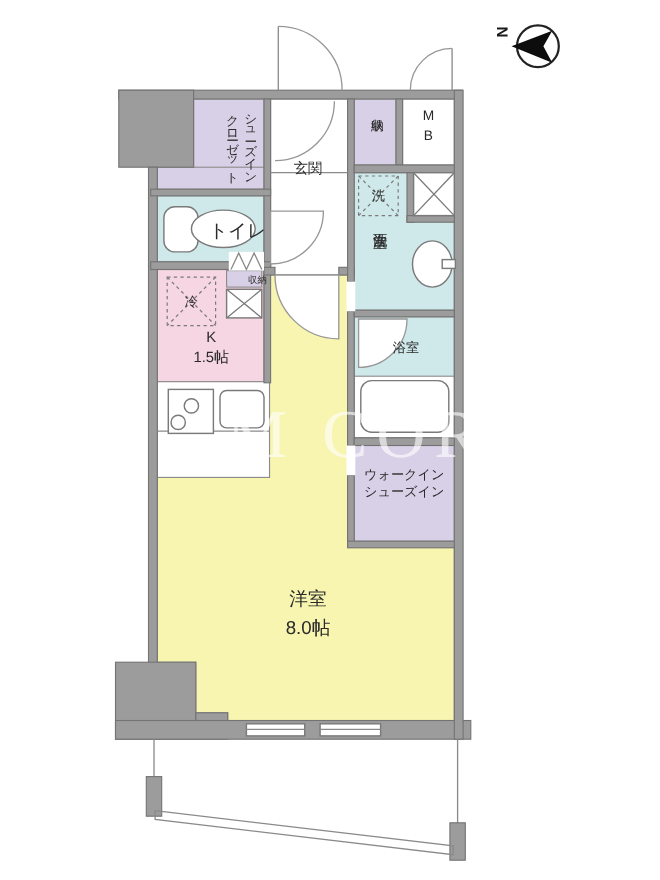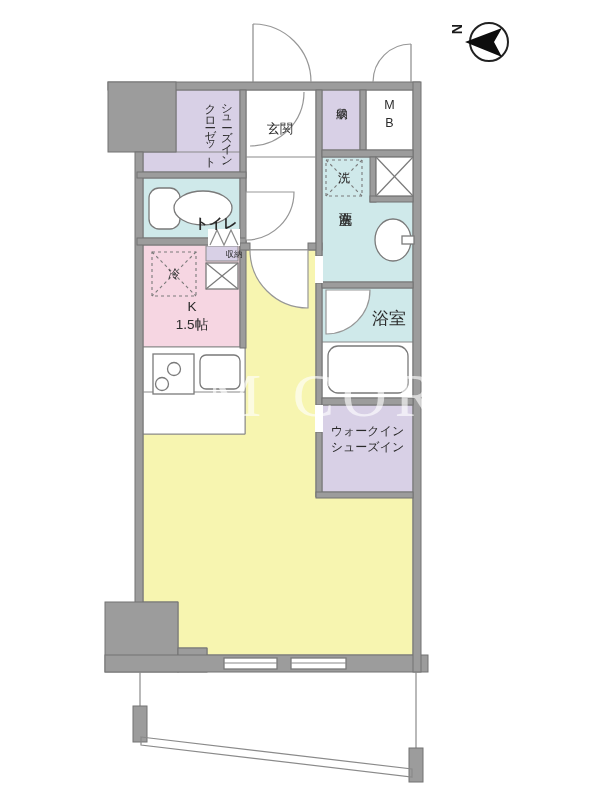--- a/index.html
+++ b/index.html
@@ -138,44 +138,46 @@
 
   <g>
     <circle cx="489" cy="42" r="19" fill="#ffffff" stroke="#222222" stroke-width="2"></circle>
     <polygon points="465,42 502,28 494,42 502,57" fill="#0d0d0d"></polygon>
   </g>
 </svg>
 
 <div class="lbl v" style="left:193px;top:96px;width:42px;height:152px;font-size:11.5px;line-height:1.45;">シューズイン
 クローゼット</div>
 
-<div class="lbl ctr" style="left:244px;top:120px;width:72px;font-size:13px;">玄関</div>
+<div class="lbl ctr" style="left:244px;top:144px;width:72px;font-size:13px;">玄関</div>
 
 <div class="lbl v" style="left:334px;top:99px;width:15px;height:50px;font-size:11.5px;">収納</div>
 
 <div class="lbl ctr" style="left:366px;top:97px;width:47px;font-size:12.5px;line-height:1.4;">M
 B</div>
 
 <div class="lbl ctr" style="left:330px;top:170px;width:28px;font-size:12px;">洗</div>
 
 <div class="lbl v" style="left:338px;top:202px;width:16px;height:80px;font-size:13px;">洗面室</div>
 
-<div class="lbl ctr" style="left:188px;top:214px;width:56px;font-size:14px;font-weight:bold;">トイレ</div>
+<div class="lbl ctr" style="left:188px;top:199px;width:56px;font-size:17px;">トイレ</div>
 
 <div class="lbl ctr" style="left:160px;top:266px;width:28px;font-size:12px;">冷</div>
 
 <div class="lbl ctr" style="left:206px;top:249px;width:56px;font-size:8.5px;">収納</div>
 
 <div class="lbl ctr" style="left:150px;top:298px;width:84px;font-size:13.5px;">K
 1.5帖</div>
 
-<div class="lbl ctr" style="left:364px;top:308px;width:50px;font-size:17px;">浴室</div>
+<div class="lbl ctr" style="left:344px;top:308px;width:50px;font-size:12px;">浴室</div>
 
 <div class="lbl ctr" style="left:322px;top:424px;width:91px;font-size:12px;line-height:1.3;">ウォークイン
 シューズイン</div>
 
+<div class="lbl ctr" style="left:210px;top:532px;width:140px;font-size:17px;line-height:1.55;">洋室
+8.0帖</div>
 
 
 <div id="north-n">N</div>
 
 <div id="wm">M COR</div>
 
 </div>
 
 </body></html>

